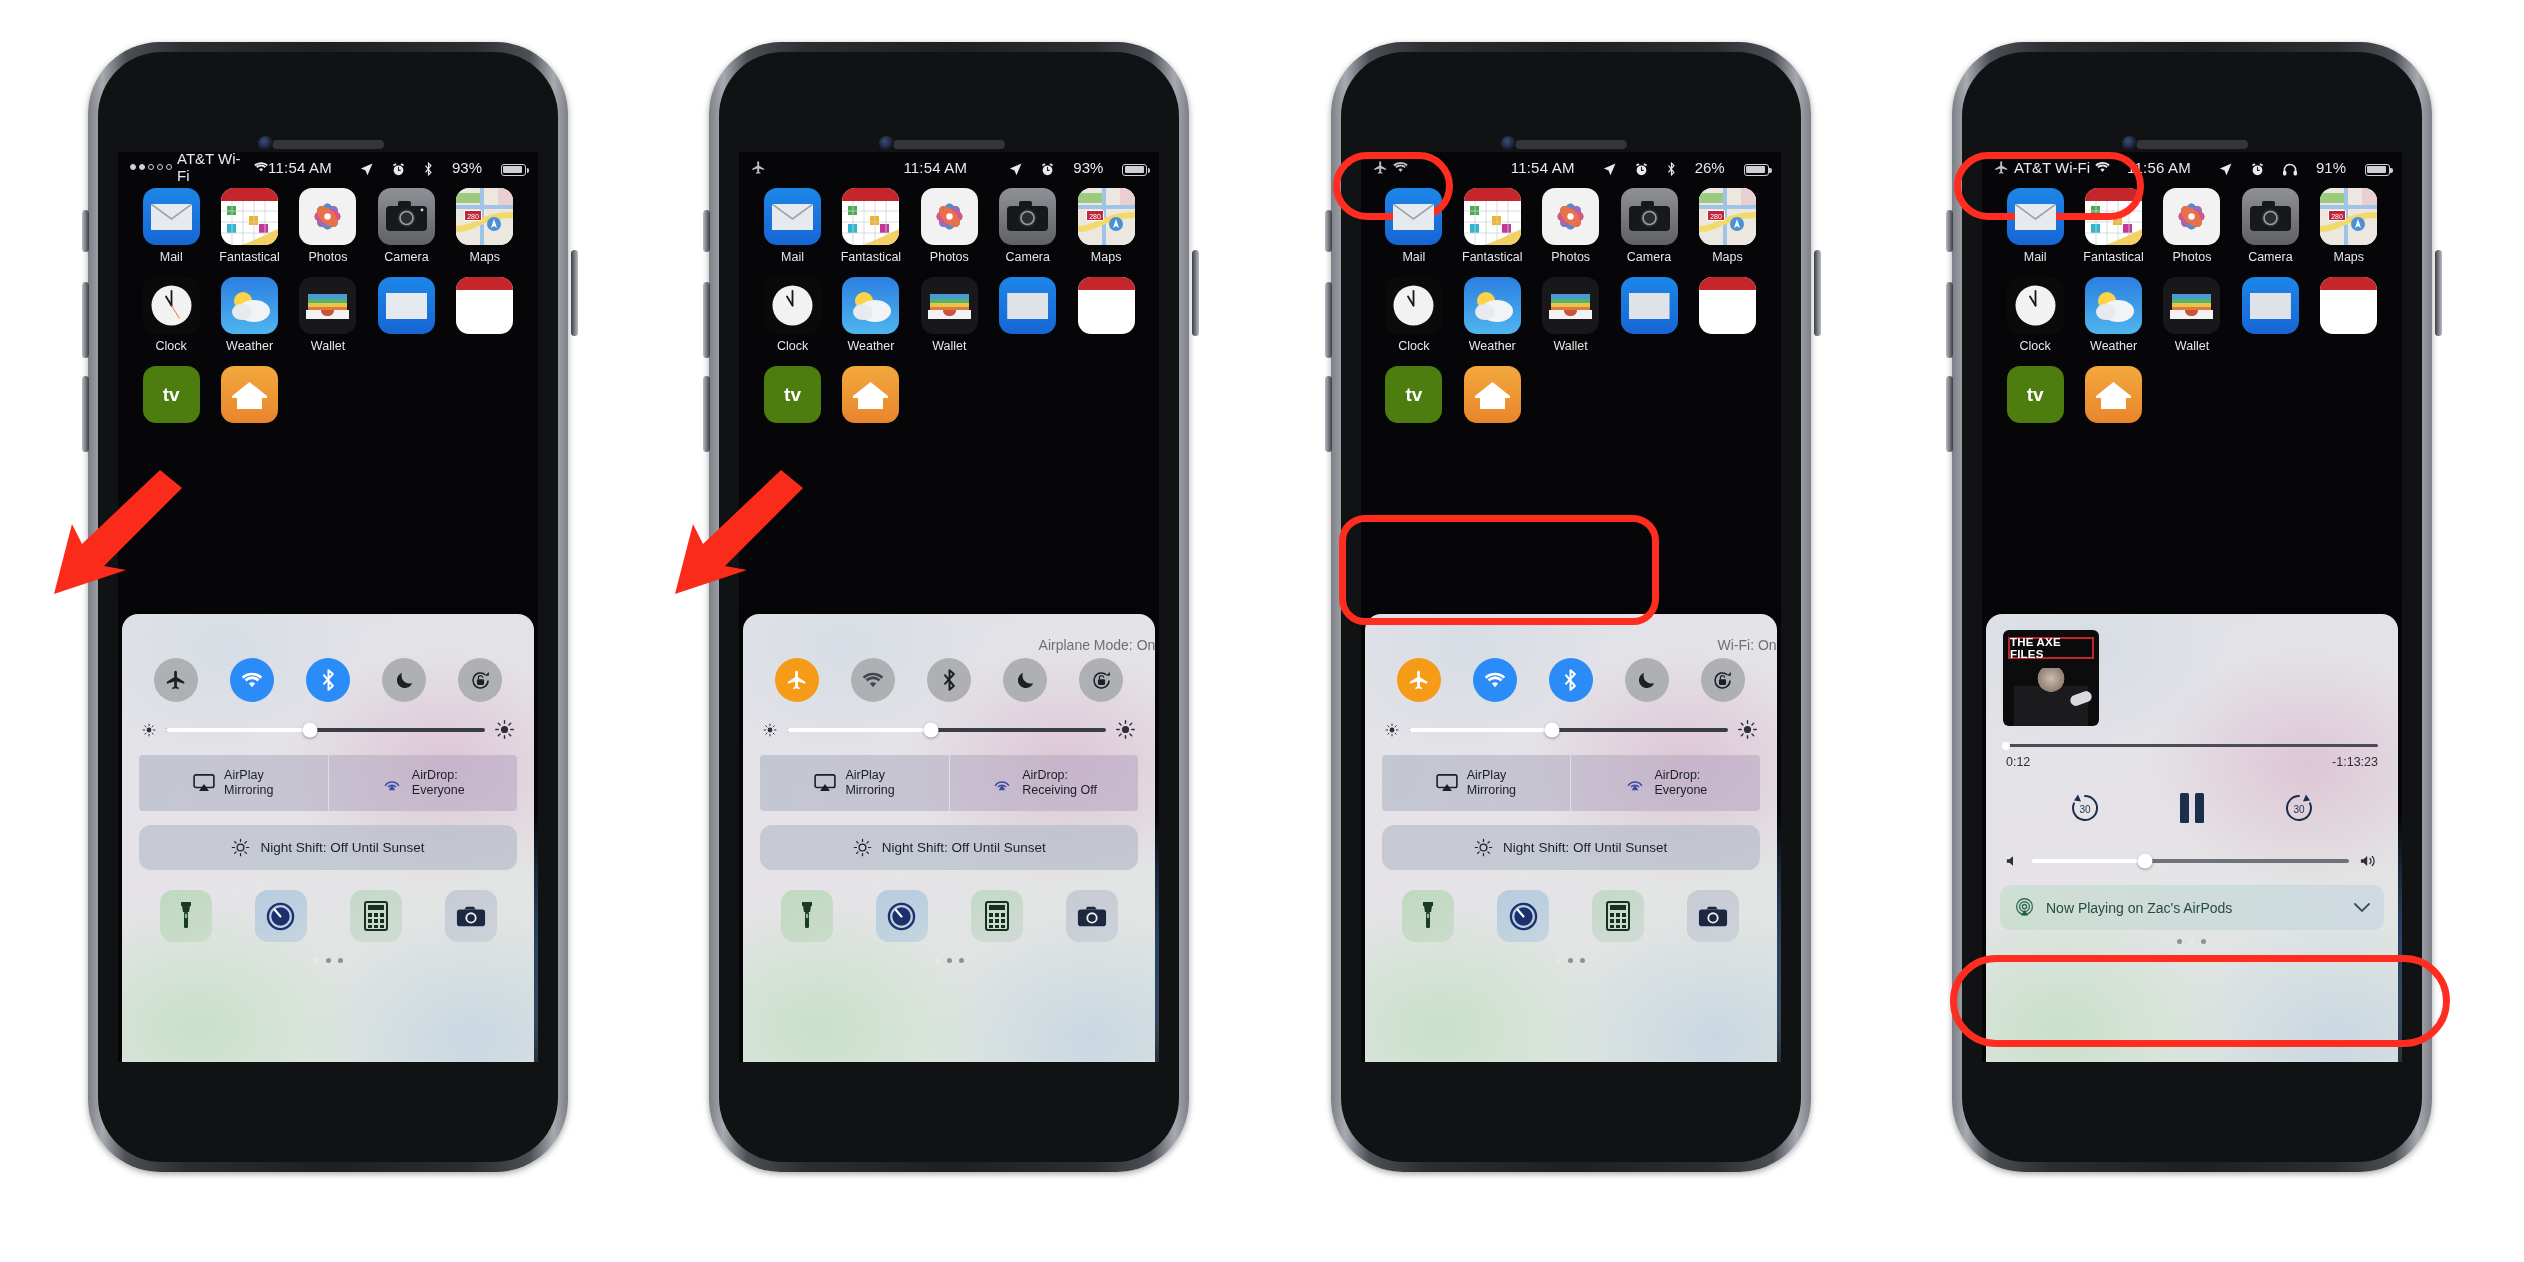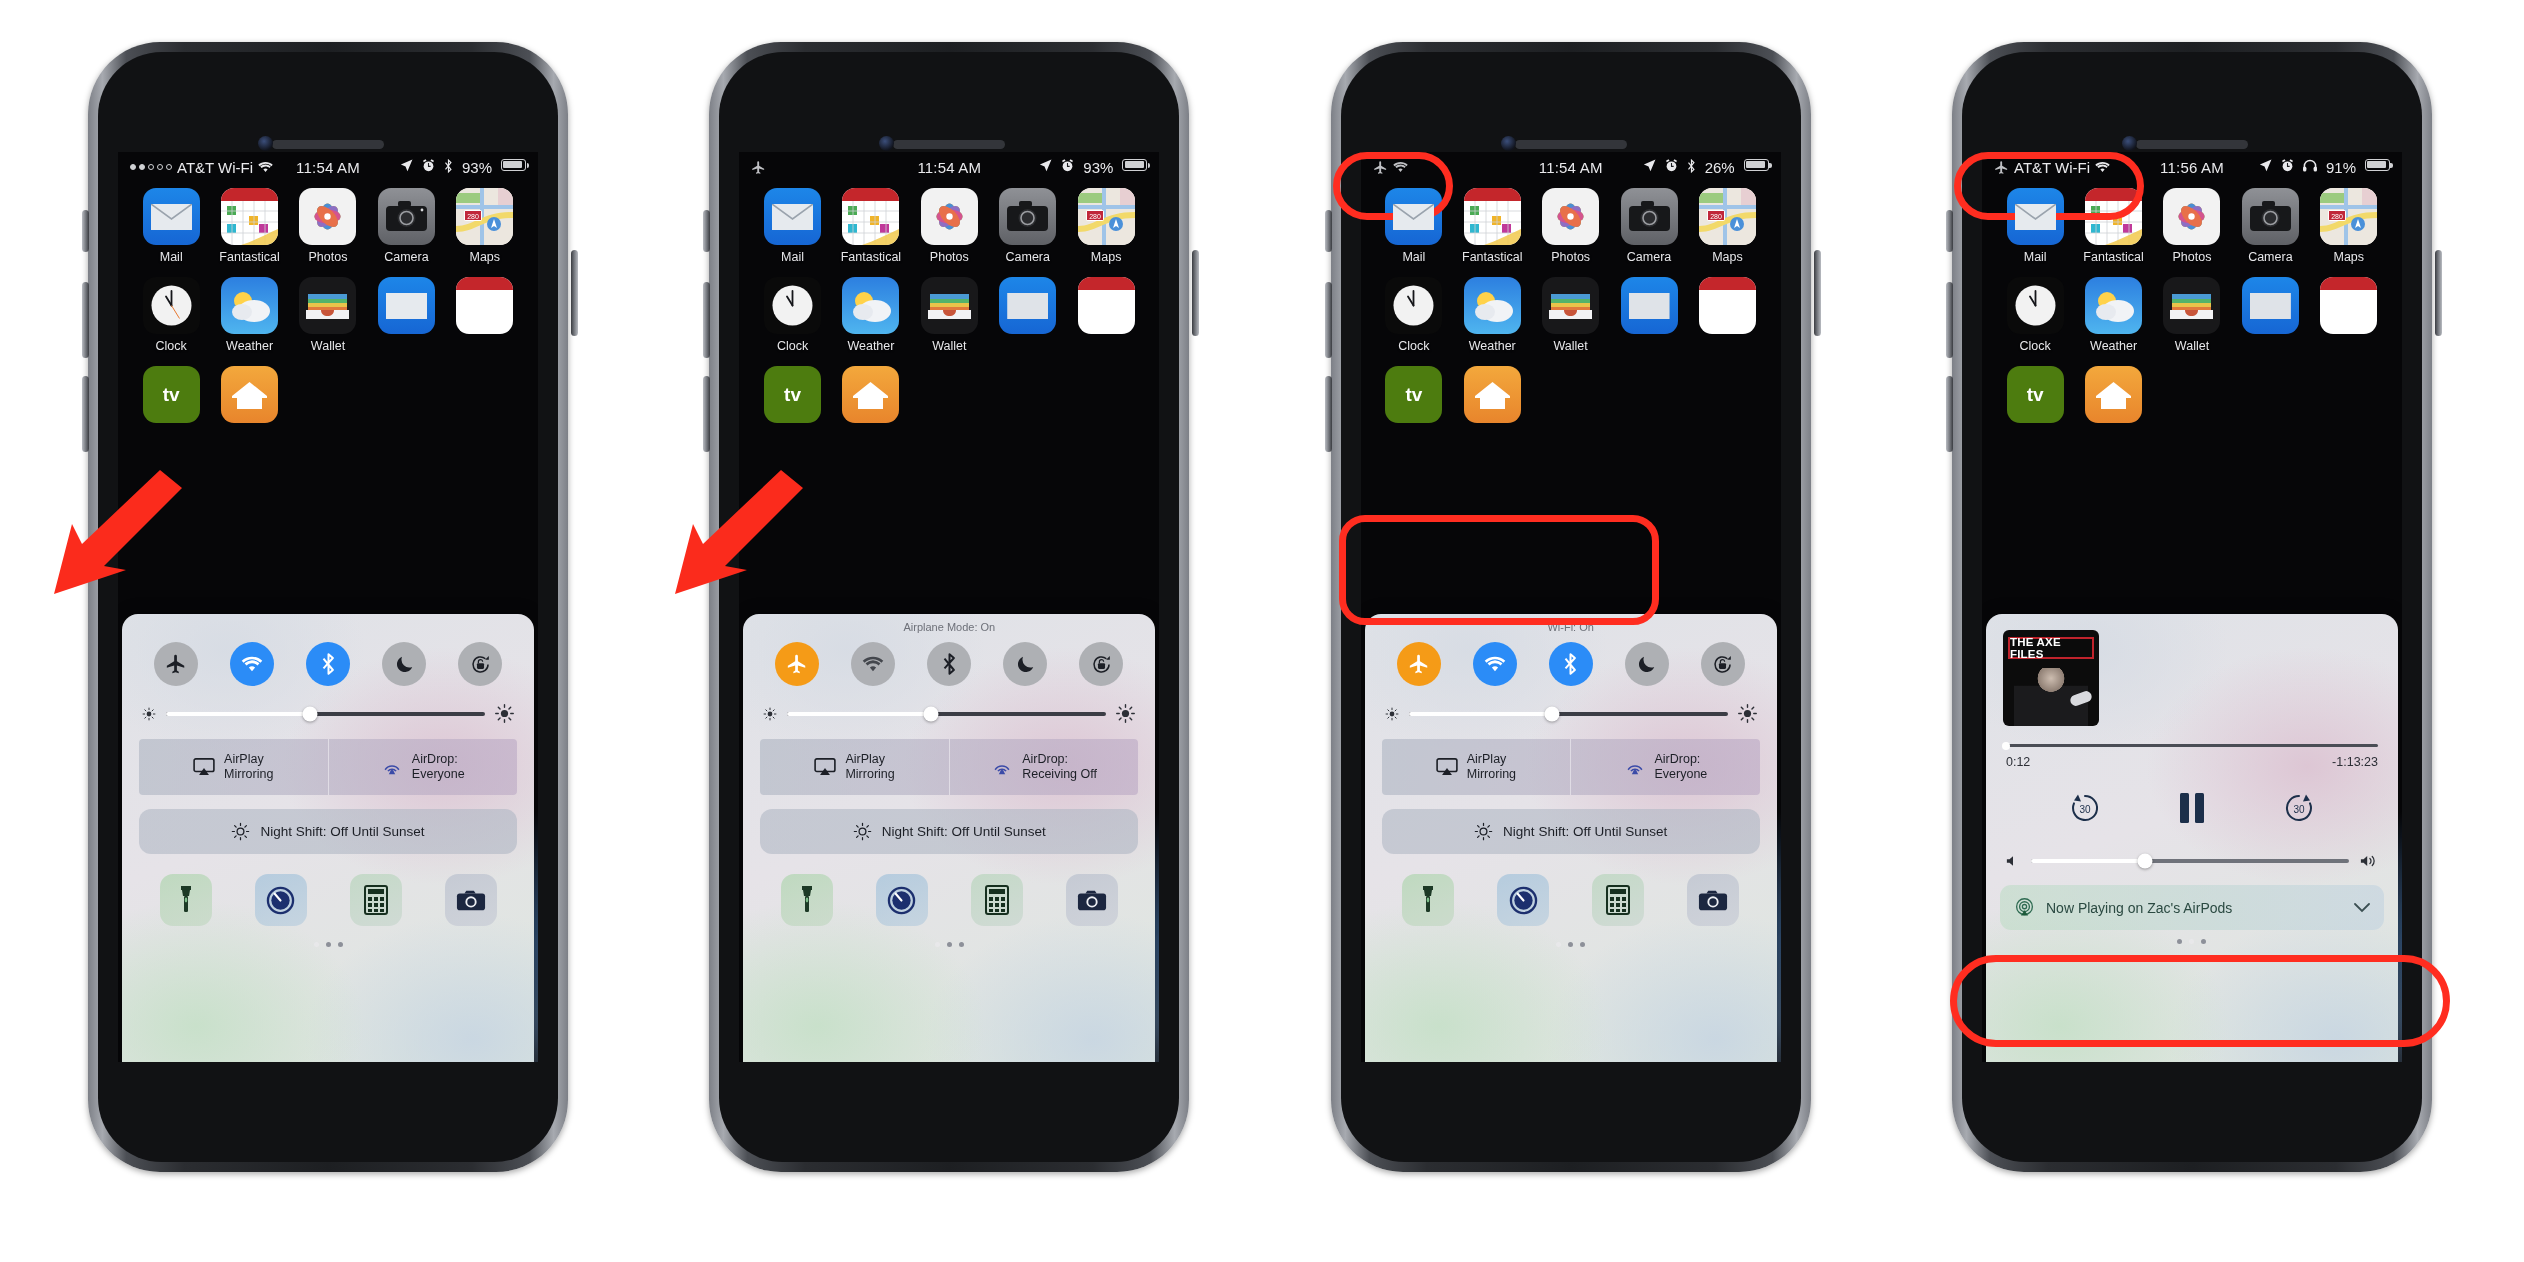--- a/index.html
+++ b/index.html
@@ -73,22 +73,22 @@
   }
 
   
   .statusbar {
     position: absolute; left: 0; right: 0; top: 0; height: 30px;
     display: flex; align-items: center; color: #e9e9ec;
     font-size: 15px; padding: 0 12px;
   }
   .sb-left { display: flex; align-items: center; gap: 5px; flex: 1; }
   .sb-mid { font-size: 15px; letter-spacing: .2px; }
-  .sb-right { display: flex; align-items: flex-start; gap: 9px; flex: 1;
-              justify-content: flex-end; }
+  .sb-right { display: flex; align-items: flex-end; gap: 19px; flex: 1;
+              justify-content: flex-end; padding-left: 28px; }
   .dots { display: flex; gap: 3px; align-items: center; }
   .dots i { width: 6px; height: 6px; border-radius: 50%; display: block;
             border: 1px solid #cfd0d3; }
   .dots i.on { background: #cfd0d3; }
   .batt { width: 25px; height: 12px; border: 1.4px solid #cfd0d3; border-radius: 3px;
           position: relative; padding: 1.3px; }
   .batt::after{ content:""; position:absolute; right:-4px; top:3.5px; width:2.5px;height:5px;
                 background:#cfd0d3; border-radius:0 2px 2px 0;}
   .batt span{ display:block; height:100%; background:#cfd0d3; border-radius:1px; }
   svg.ic { display: block; }
@@ -123,22 +123,22 @@
     position: absolute; left: 4px; right: 4px; bottom: 0; height: 448px;
     border-radius: 16px 16px 0 0; overflow: hidden;
     background:
       radial-gradient(ellipse 200px 150px at 25% 8%, rgba(215,220,228,.95), transparent 70%),
       radial-gradient(ellipse 230px 170px at 78% 34%, rgba(220,195,210,.9), transparent 70%),
       radial-gradient(ellipse 240px 180px at 18% 92%, rgba(198,224,200,.9), transparent 70%),
       radial-gradient(ellipse 240px 180px at 85% 95%, rgba(200,214,226,.92), transparent 70%),
       linear-gradient(160deg,#dfe2e7,#e6e3e8 45%,#dde6de);
     box-shadow: 0 -2px 14px rgba(0,0,0,.35);
   }
-  .cc-hint { text-align: center; font-size: 11px; color: #6d7078; height: 15px;
-             margin-top: 7px; }
+  .cc-hint { text-align: right; font-size: 14px; color: #6d7078; height: 15px;
+             margin-top: 23px; }
   .toggles { display: flex; justify-content: space-around; align-items: center;
              padding: 6px 16px 0; }
   .tg { width: 44px; height: 44px; border-radius: 50%; display:flex;
         align-items:center; justify-content:center; }
   .tg.off { background: #aeb0b4; }
   .tg.on-blue { background: #2b8cf7; }
   .tg.on-orange { background: #f59b17; }
 
   .slider-row { display:flex; align-items:center; gap:10px; padding: 18px 20px 0; }
   .slider { flex:1; height: 4px; background:#3b3d45; border-radius:3px; position:relative; }

